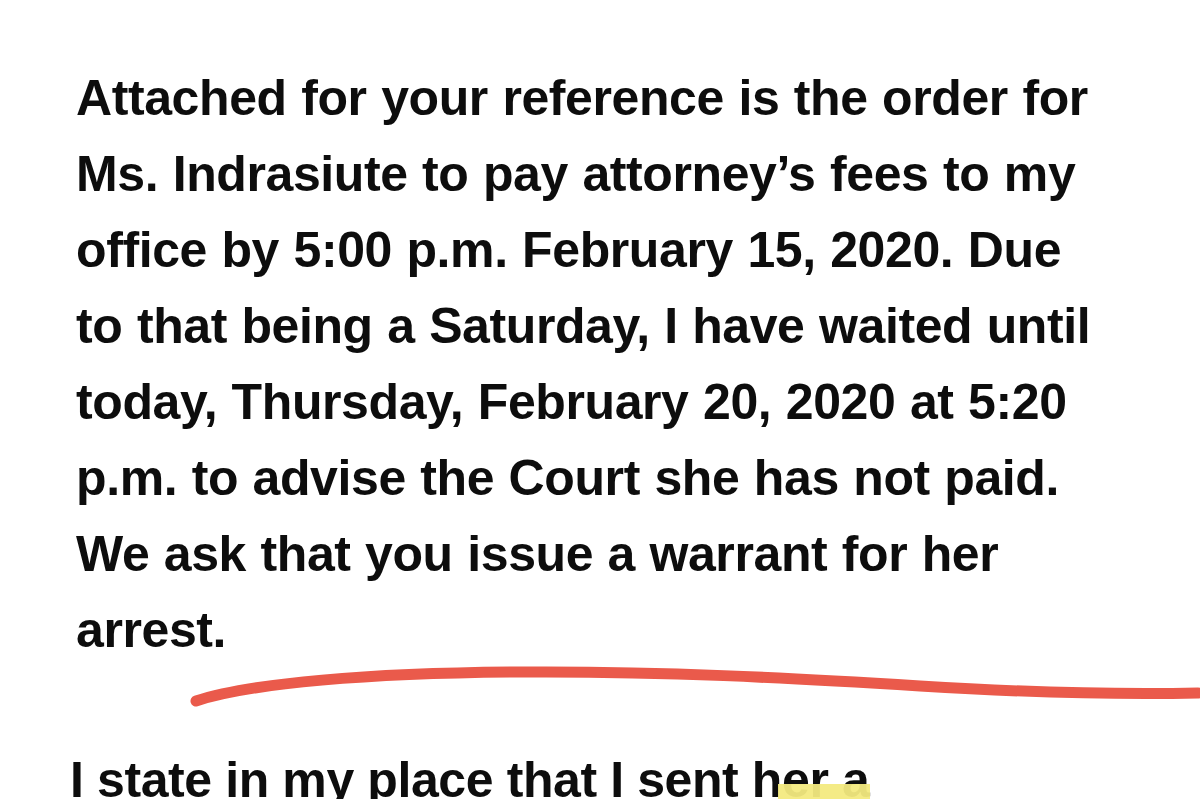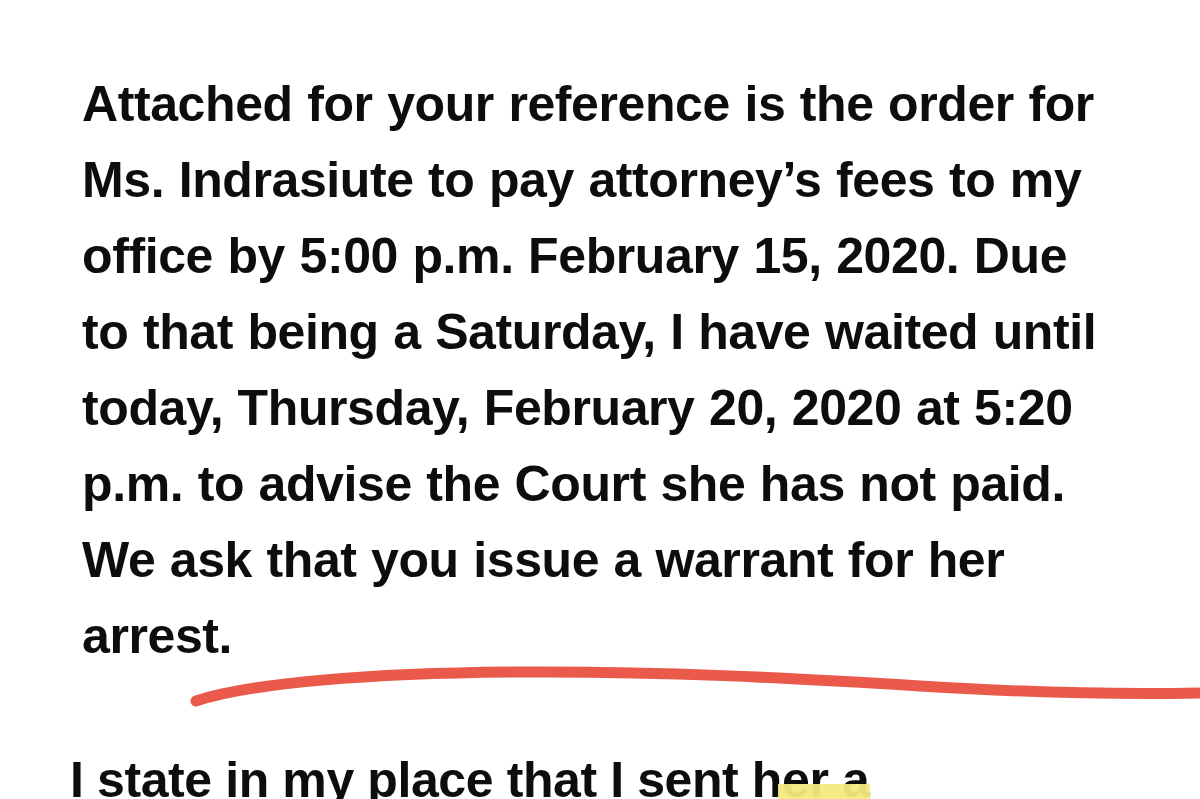--- a/index.html
+++ b/index.html
@@ -22,21 +22,21 @@
   }
 
   .doc-body {
     position: absolute;
     left: 70px;
     top: 54px;
     width: 1060px;
   }
 
   .para {
-    margin: 12px;
+    margin: 6px;
     color: #0d0d0d;
     font-family: "Liberation Sans", sans-serif;
     font-weight: bold;
     font-size: 50px;
     line-height: 76px;
     letter-spacing: -0.4px;
     word-spacing: 1px;
   }
 
   .para-1 {

